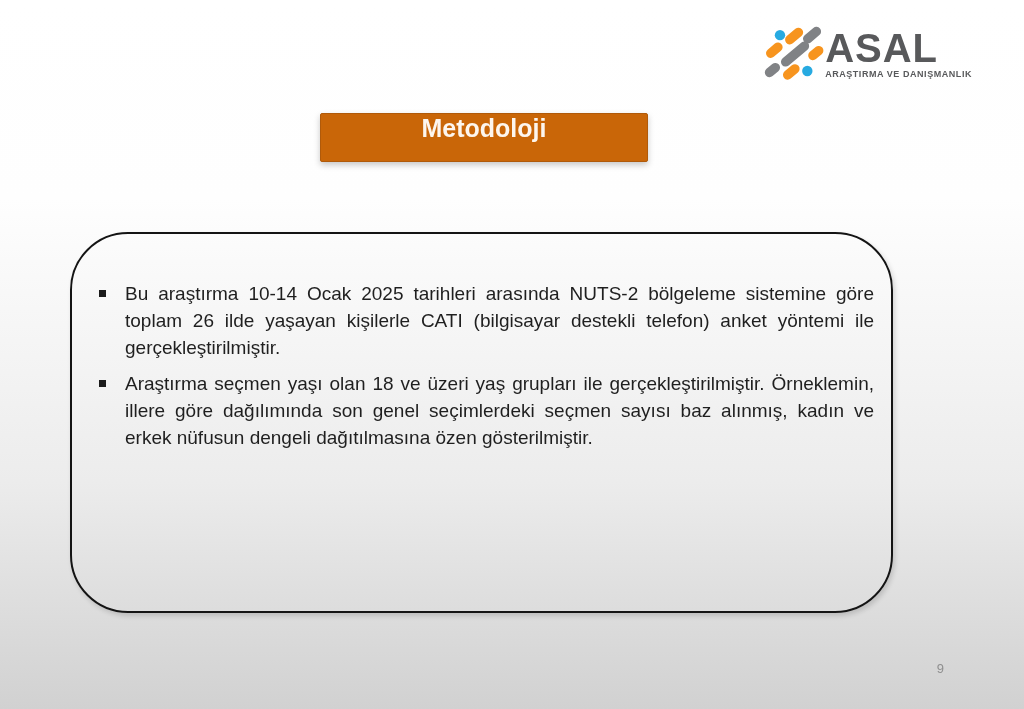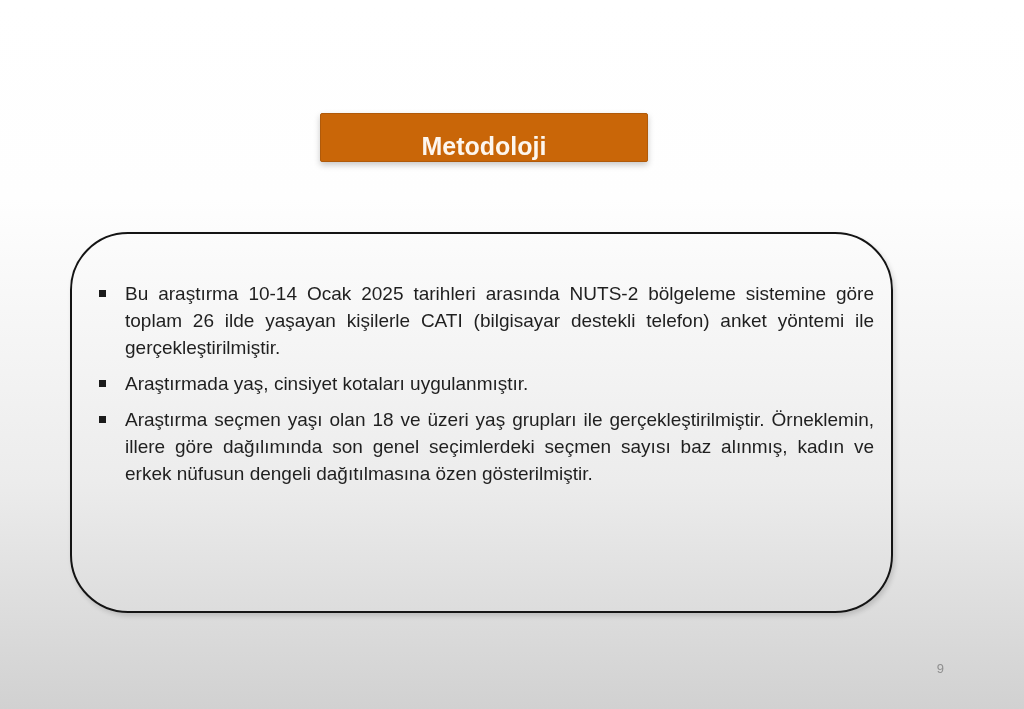--- a/index.html
+++ b/index.html
@@ -47,21 +47,21 @@
     position: absolute;
     left: 320px;
     top: 113px;
     width: 328px;
     height: 49px;
     background: #c96608;
     border: 1px solid #b05a0a;
     border-radius: 2px;
     box-shadow: 0 3px 6px rgba(0,0,0,0.22);
     display: flex;
-    align-items: flex-end;
+    align-items: flex-start;
     justify-content: center;
   }
   .title-box span {
     color: #fdf6ee;
     font-size: 25px;
     font-weight: 700;
   }
 
   
   .content-box {
@@ -98,42 +98,53 @@
     right: 80px;
     font-size: 13px;
     color: #8f8f8f;
   }
 </style>
 </head>
 <body>
 
 <div class="slide">
 
+  <div class="logo">
+    <svg class="logo-mark" viewBox="0 0 70 58" xmlns="http://www.w3.org/2000/svg">
+      <circle cx="18" cy="9" r="5.5" fill="#27AAE1"></circle>
+      <rect x="22" y="5" width="22" height="10" rx="5" fill="#F7941E" transform="rotate(-40 33 10)"></rect>
+      <rect x="41" y="4" width="22" height="10" rx="5" fill="#808285" transform="rotate(-40 52 9)"></rect>
+      <rect x="2" y="20" width="20" height="10" rx="5" fill="#F7941E" transform="rotate(-40 12 25)"></rect>
+      <rect x="16" y="24" width="36" height="10" rx="5" fill="#808285" transform="rotate(-40 34 29)"></rect>
+      <rect x="47" y="23" width="18" height="10" rx="5" fill="#F7941E" transform="rotate(-40 56 28)"></rect>
+      <rect x="1" y="41" width="18" height="10" rx="5" fill="#808285" transform="rotate(-40 10 46)"></rect>
+      <rect x="20" y="43" width="20" height="10" rx="5" fill="#F7941E" transform="rotate(-40 30 48)"></rect>
+      <circle cx="47" cy="47" r="5.5" fill="#27AAE1"></circle>
+    </svg>
+    <div class="logo-text">
+      <span class="logo-name">ASAL</span>
+      <span class="logo-tagline">ARAŞTIRMA VE DANIŞMANLIK</span>
+    </div>
+  </div>
 
   <div class="title-box">
     <span>Metodoloji</span>
   </div>
 
   <div class="content-box">
 
     <div class="bullet">
       <span class="bullet-marker">
           <i></i>
         </span>
       <div class="bullet-text">Bu araştırma 10-14 Ocak 2025 tarihleri arasında NUTS-2 bölgeleme sistemine göre toplam 26 ilde yaşayan kişilerle CATI (bilgisayar destekli telefon) anket yöntemi ile gerçekleştirilmiştir.</div>
     </div>
 
 
 
-    <div class="bullet">
-      <span class="bullet-marker">
-          <i></i>
-        </span>
-      <div class="bullet-text">Araştırmada yaş, cinsiyet kotaları uygulanmıştır.</div>
-    </div>
 
     <div class="bullet">
       <span class="bullet-marker">
           <i></i>
         </span>
       <div class="bullet-text">Araştırma seçmen yaşı olan 18 ve üzeri yaş grupları ile gerçekleştirilmiştir. Örneklemin, illere göre dağılımında son genel seçimlerdeki seçmen sayısı baz alınmış, kadın ve erkek nüfusun dengeli dağıtılmasına özen gösterilmiştir.</div>
     </div>
 
   </div>
 

